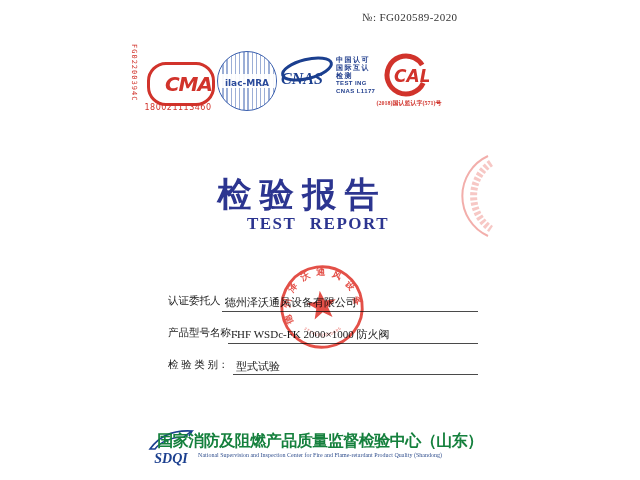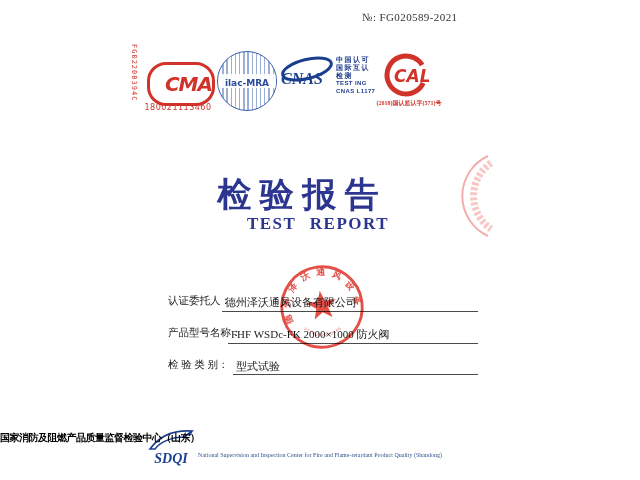--- a/index.html
+++ b/index.html
@@ -52,30 +52,30 @@
 
   
   #company-seal{left:276px;top:261px;width:92px;height:92px;opacity:.88;
     mix-blend-mode:multiply;transform:rotate(-8deg);}
   #ghost-seal{left:458px;top:150px;opacity:.5;}
 
   
   #footer-logo{left:146px;top:427px;}
   #footer-logo-text{left:146px;top:451px;width:50px;text-align:center;
     font-family:Liberation Serif, serif;font-style:italic;font-weight:bold;font-size:14px;color:#1b3f8f;}
-  #footer-zh{left:0;top:431px;width:640px;text-align:left;font-size:10px;font-weight:bold;
-    color:#000000;letter-spacing:-.5px;}
+  #footer-zh{left:0;top:431px;width:640px;text-align:center;font-size:16px;font-weight:bold;
+    color:#15803d;letter-spacing:-.5px;}
   #footer-en{left:0;top:452px;width:640px;text-align:center;font-size:6px;color:#33518f;}
 </style>
 </head>
 <body>
 
 <div id="page">
 
-  <div id="report-no" class="abs">№: FG020589-2021</div>
+  <div id="report-no" class="abs">№: FG020589-2020</div>
 
   <div id="cma-side-code" class="abs">FG02200394C</div>
 
   <div id="cma-box" class="abs">
     <span>CMA</span>
   </div>
   <div id="cma-number" class="abs">180021113460</div>
 
   <div id="ilac-circle" class="abs">
     <div id="ilac-band">

